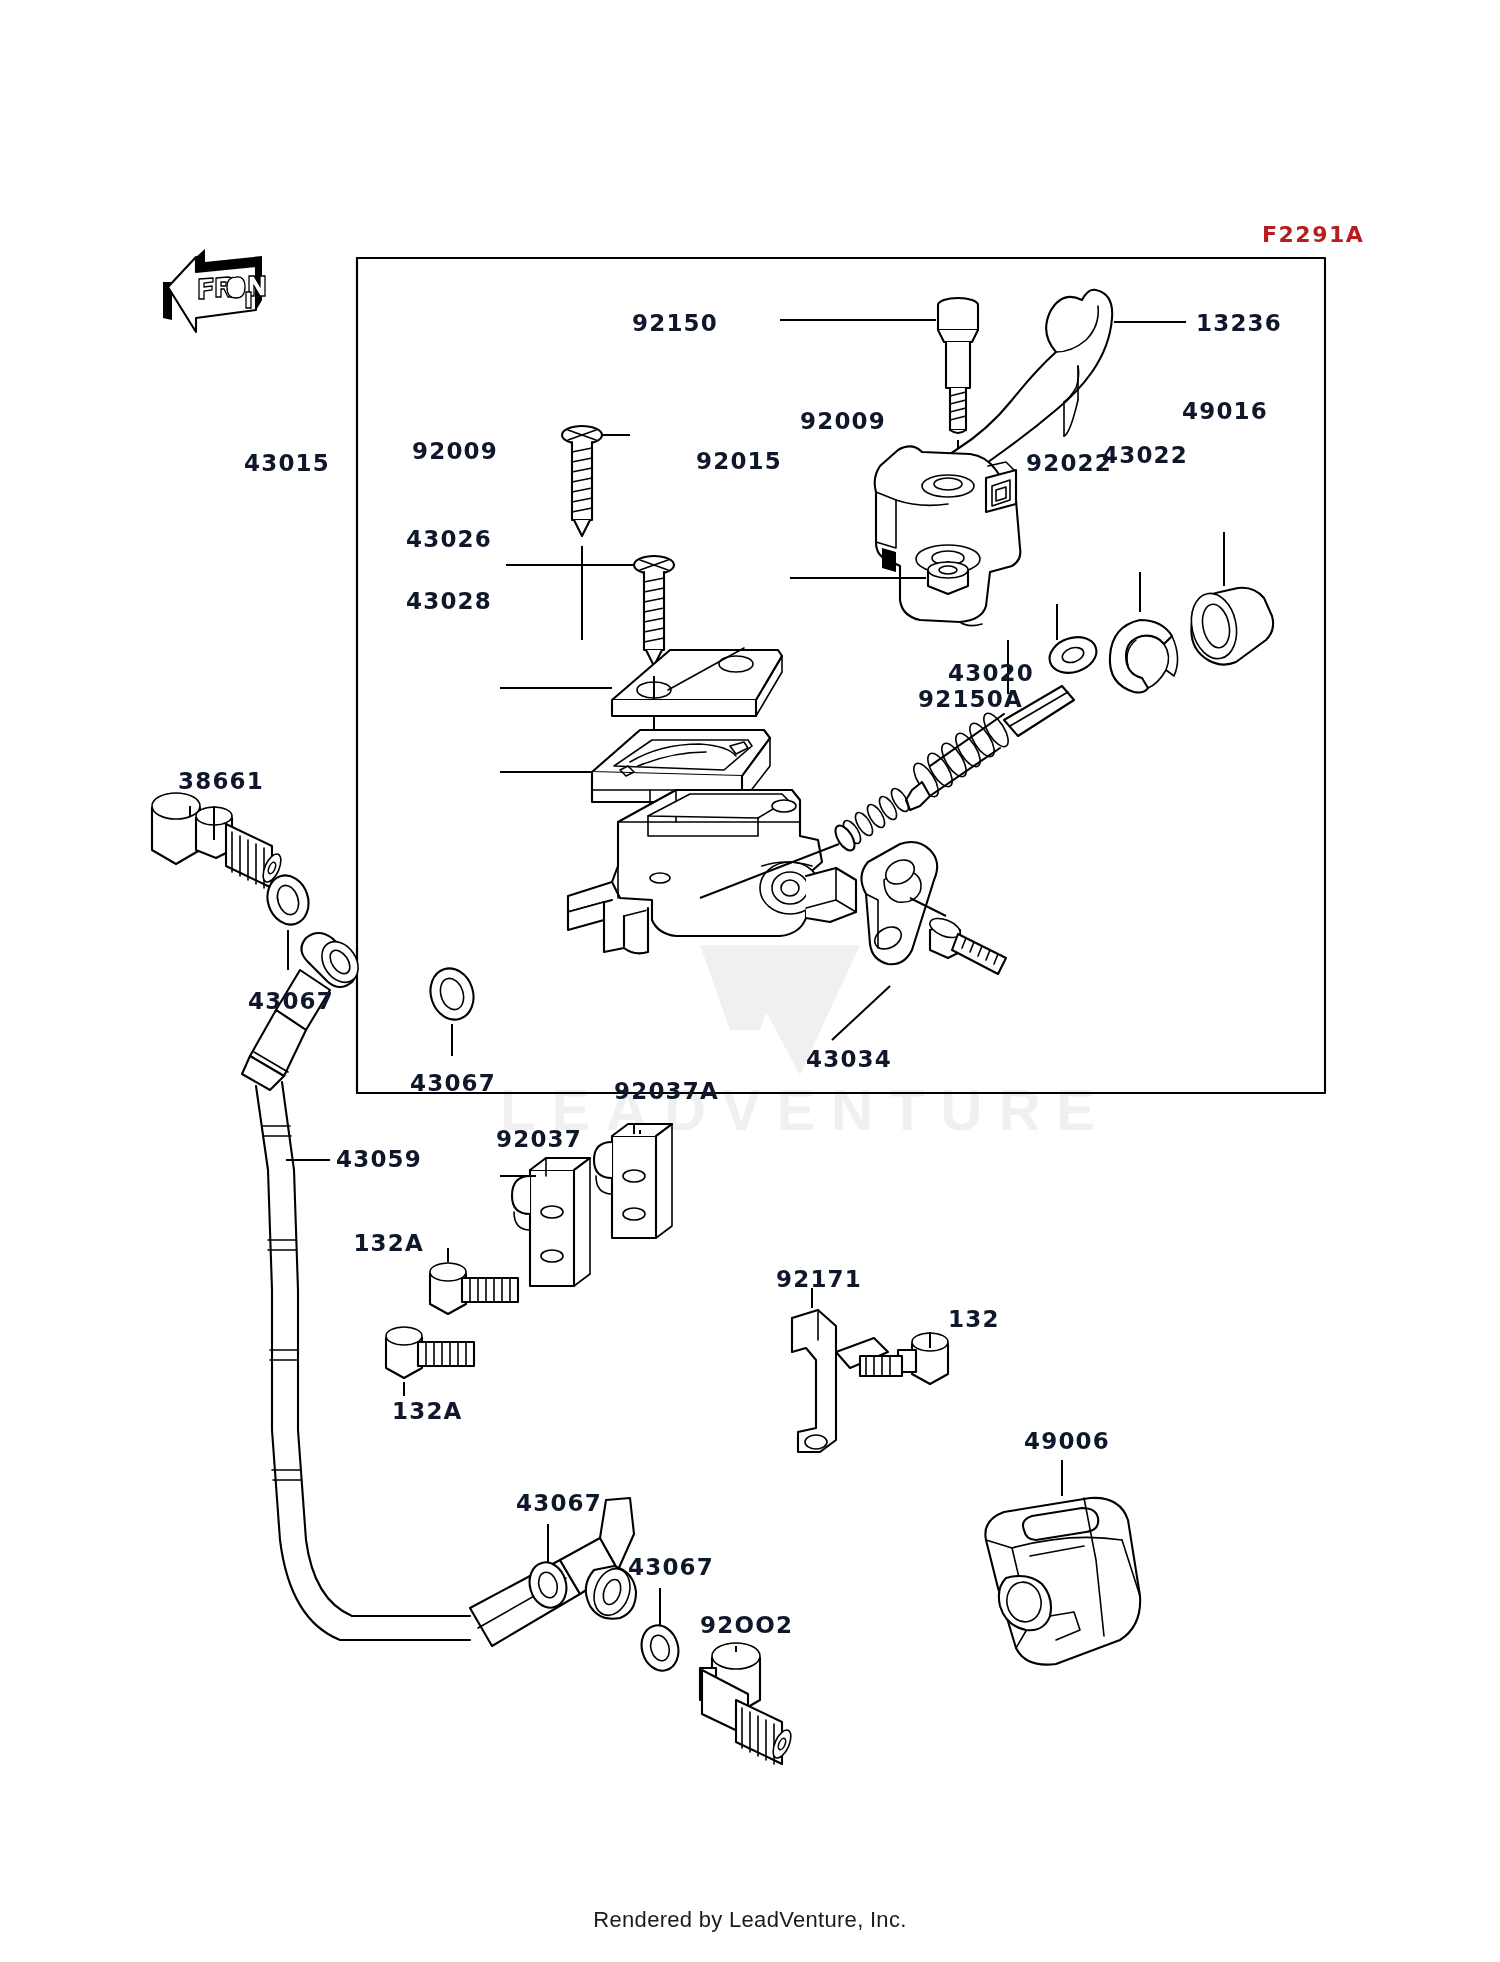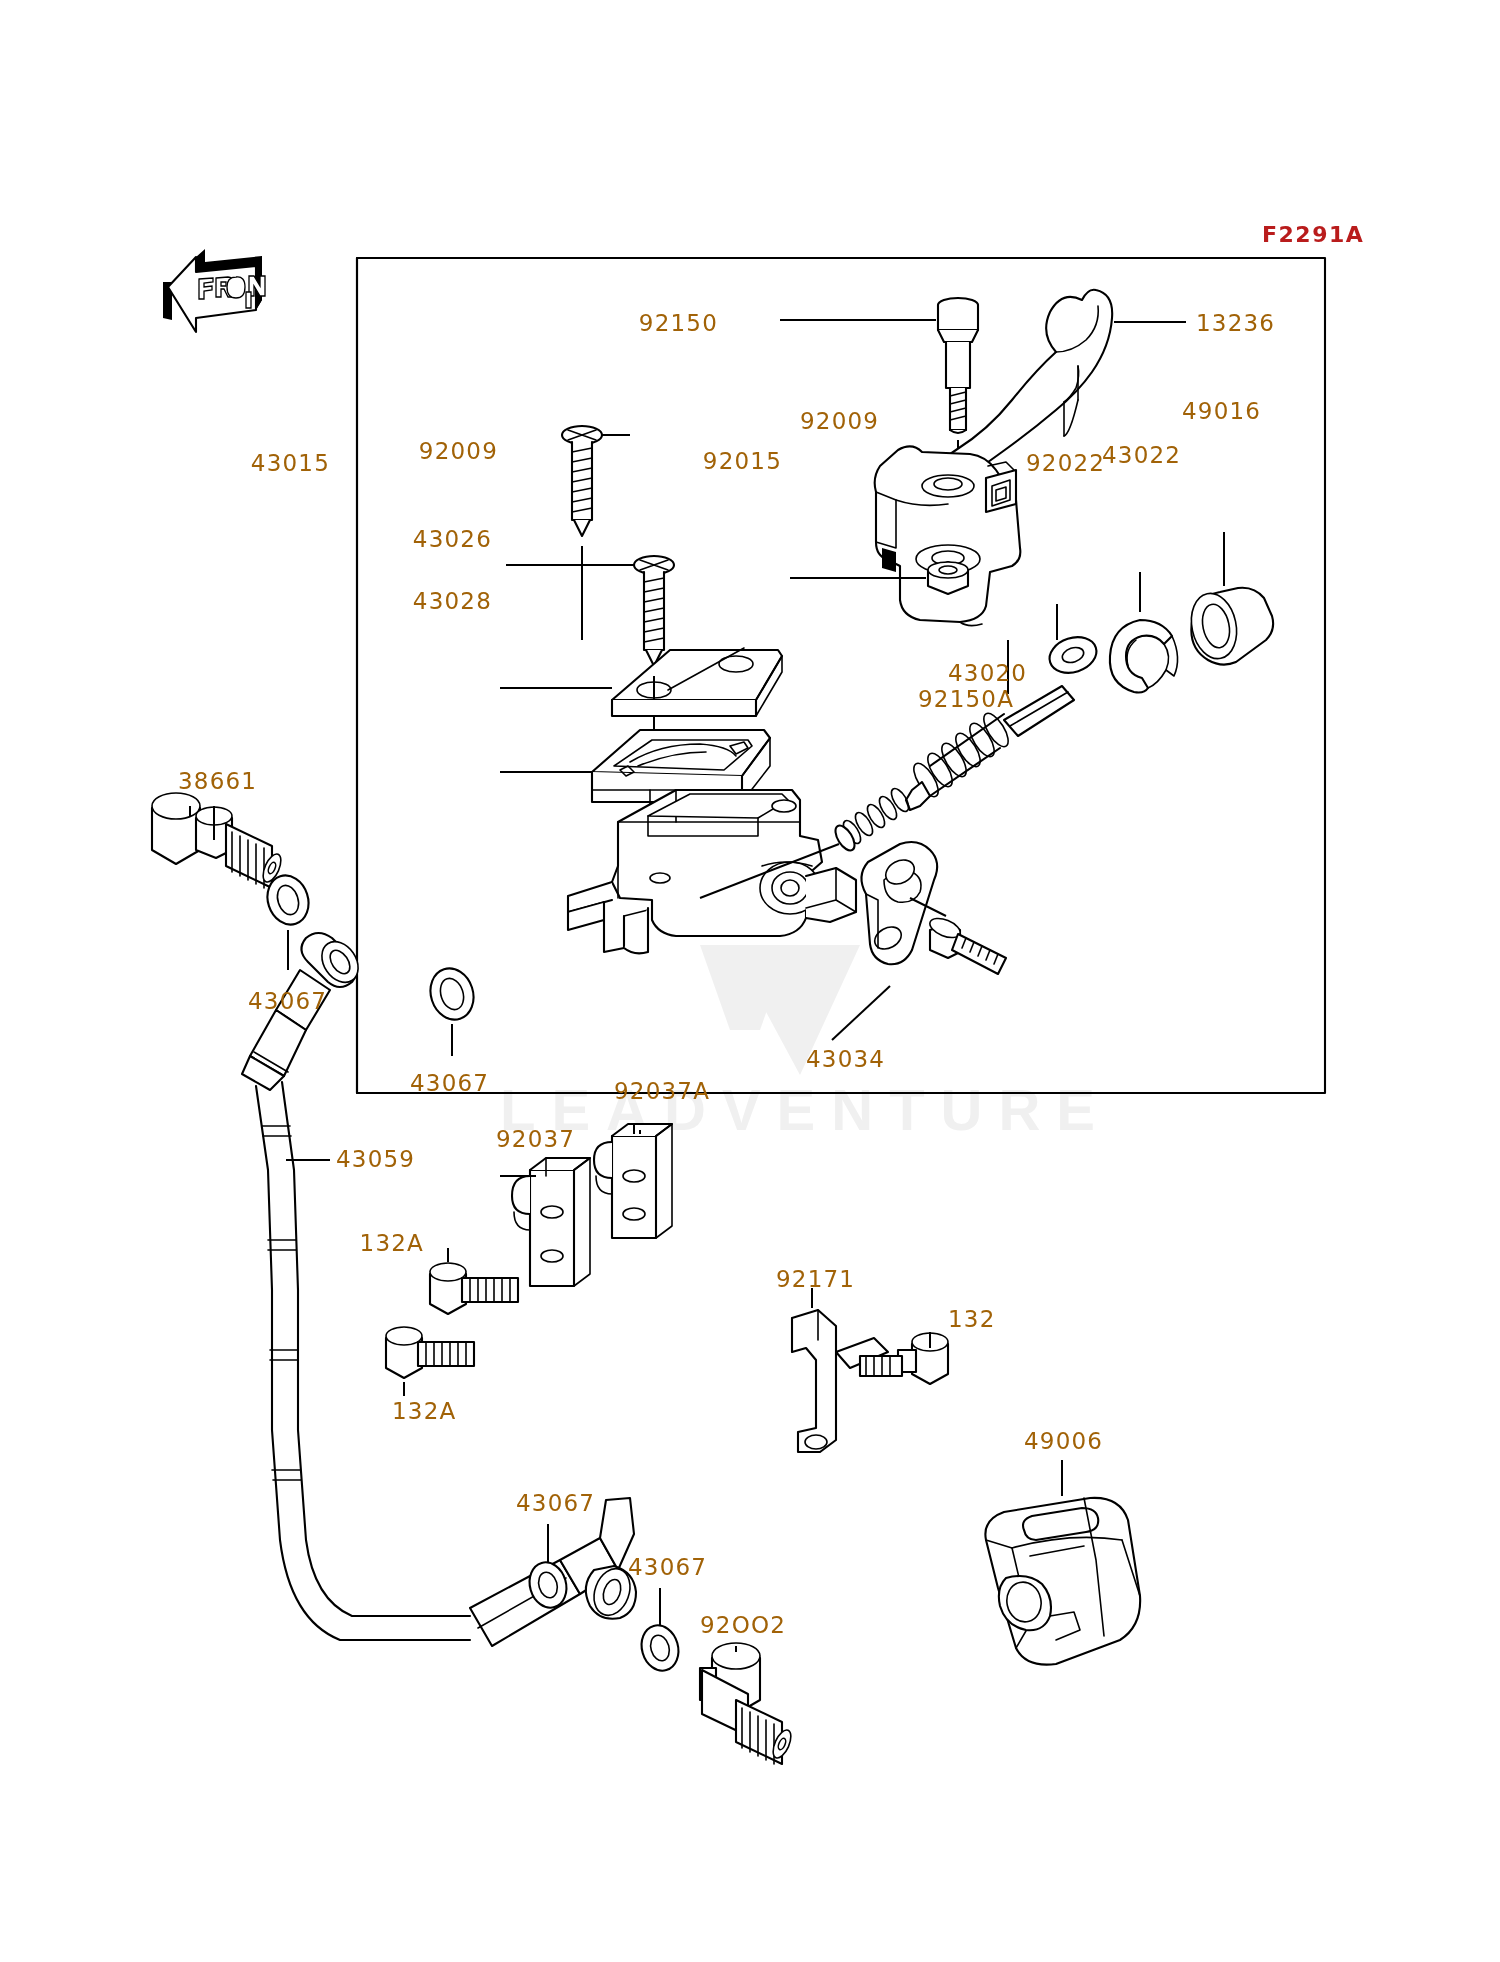--- a/index.html
+++ b/index.html
@@ -7,24 +7,24 @@
   body{
     width:1500px;height:1962px;position:relative;overflow:hidden;
     font-family:"Liberation Sans", sans-serif;
     -webkit-font-smoothing:antialiased;
   }
   #sheet{position:absolute;left:0;top:0;width:1500px;height:1962px;}
   #art{position:absolute;left:0;top:0;width:1500px;height:1962px;}
   .lbl{
     position:absolute;
     font-family:"DejaVu Sans", sans-serif;
-    font-weight:400;
+    font-weight:700;
     font-size:23px;
     letter-spacing:1.2px;
-    color:#a16207;
+    color:#0f172a;
     white-space:nowrap;
     line-height:1;
   }
   .lbl.r{transform:translateX(-100%);}
   .code{
     position:absolute;
     font-family:"DejaVu Sans", sans-serif;
     font-weight:700;
     font-size:22px;
     letter-spacing:1.5px;
@@ -551,14 +551,15 @@
   <div class="lbl" style="left:496px;top:1128px;">92037</div>
   <div class="lbl r" style="left:424px;top:1232px;">132A</div>
   <div class="lbl" style="left:776px;top:1268px;">92171</div>
   <div class="lbl" style="left:948px;top:1308px;">132</div>
   <div class="lbl" style="left:392px;top:1400px;">132A</div>
   <div class="lbl" style="left:1024px;top:1430px;">49006</div>
   <div class="lbl" style="left:516px;top:1492px;">43067</div>
   <div class="lbl" style="left:628px;top:1556px;">43067</div>
   <div class="lbl" style="left:700px;top:1614px;">92OO2</div>
 
+  <div id="footer">Rendered by LeadVenture, Inc.</div>
 
 </div>
 
 </body></html>

